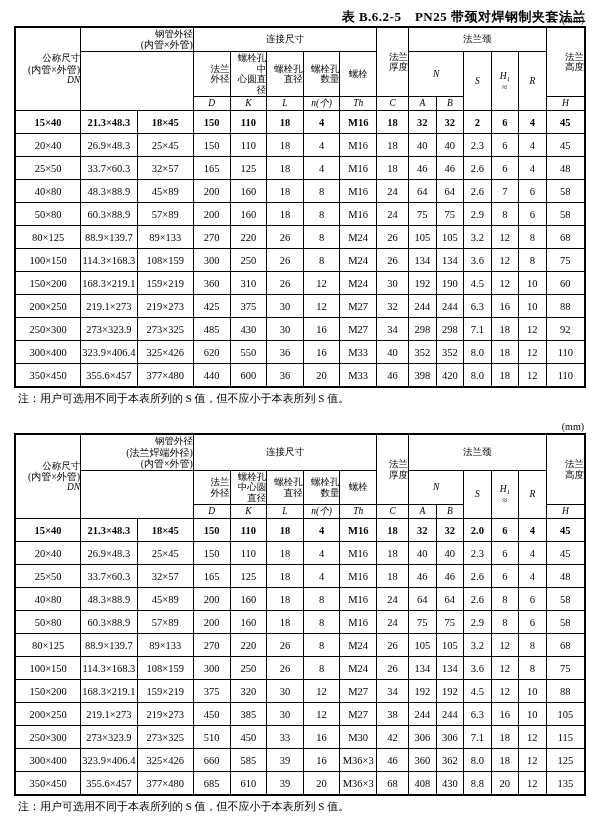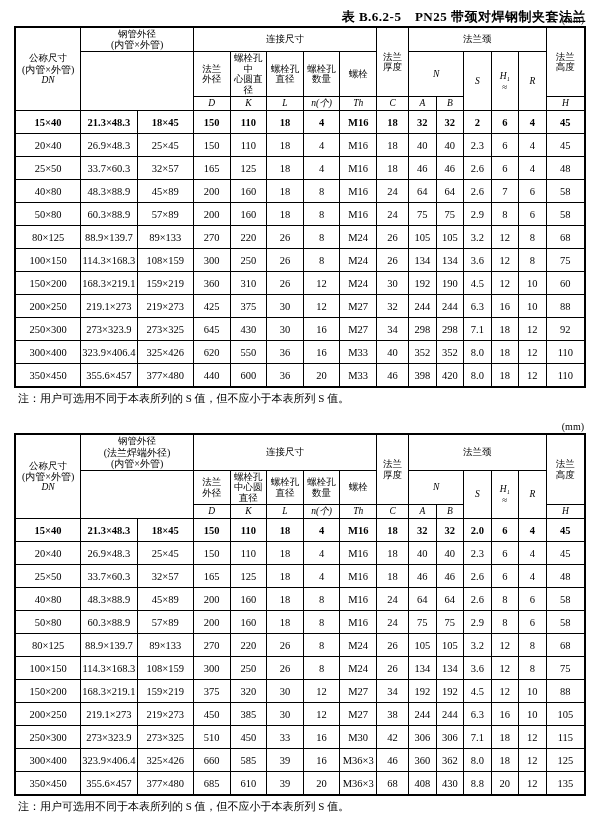--- a/index.html
+++ b/index.html
@@ -9,21 +9,21 @@
   .cap{display:flex;align-items:flex-end;justify-content:flex-end;position:relative;height:20px;}
   .cap .title{font-size:13px;font-weight:bold;letter-spacing:0.5px;}
   .cap .unit{position:absolute;right:2px;bottom:1px;font-size:10px;margin-top:12px;}
   table{border-collapse:collapse;width:572px;table-layout:fixed;}
   td,th{border:1px solid #000;text-align:center;vertical-align:middle;font-size:10px;padding:0;}
   .hdr td{font-size:9.5px;line-height:1.15;padding:1px 0;}
   .hdr .sm{font-size:10px;}
   .it{font-style:italic;font-family:"Liberation Serif",serif;}
   .row td{height:22px;font-size:10.5px;}
   .note{font-size:11px;padding:3px 2px 0 4px;line-height:1.3;}
-  .two-line{line-height:1.1;}
+  .two-line{line-height:1.1;text-align:right;}
   .outer{border:2px solid #000;}
   .outer > tbody > tr > td{border:1px solid #000;}
   .thick-top td{border-top:2px solid #000;font-weight:bold;}
   .approx{font-size:9px;}
 </style>
 </head>
 <body>
 
 <div class="page">
 
@@ -260,21 +260,21 @@
           <td>244</td>
           <td>6.3</td>
           <td>16</td>
           <td>10</td>
           <td>88</td>
         </tr>
         <tr class="row">
           <td>250×300</td>
           <td>273×323.9</td>
           <td>273×325</td>
-          <td>645</td>
+          <td>485</td>
           <td>430</td>
           <td>30</td>
           <td>16</td>
           <td>M27</td>
           <td>34</td>
           <td>298</td>
           <td>298</td>
           <td>7.1</td>
           <td>18</td>
           <td>12</td>

